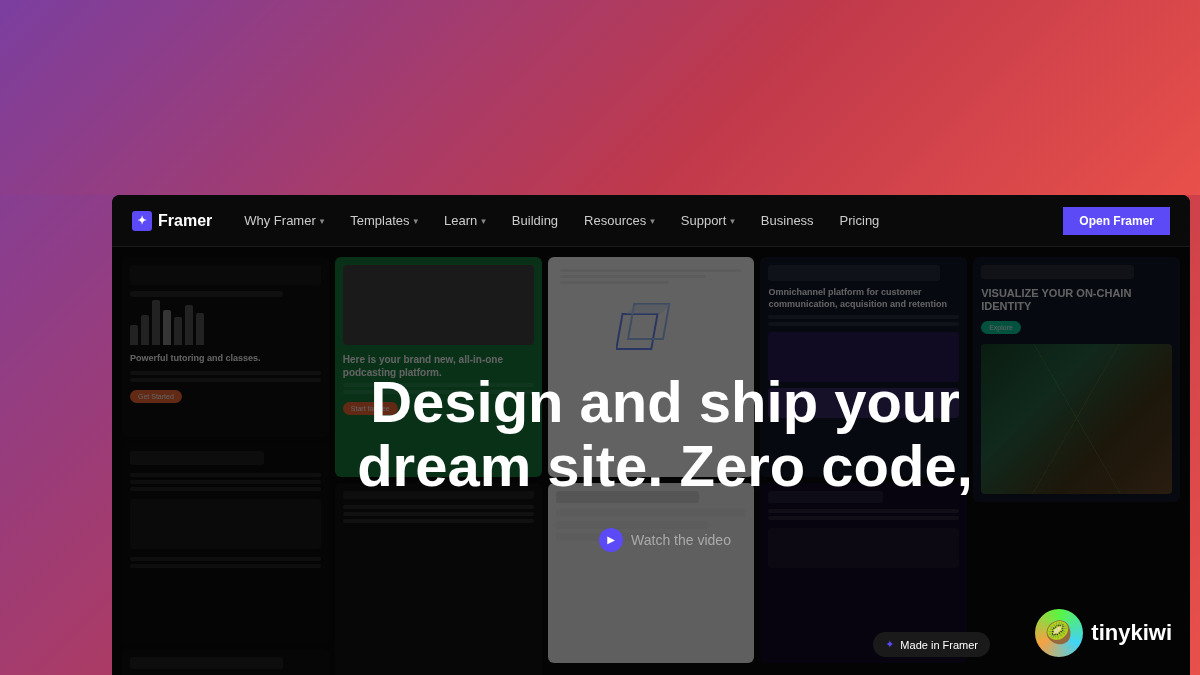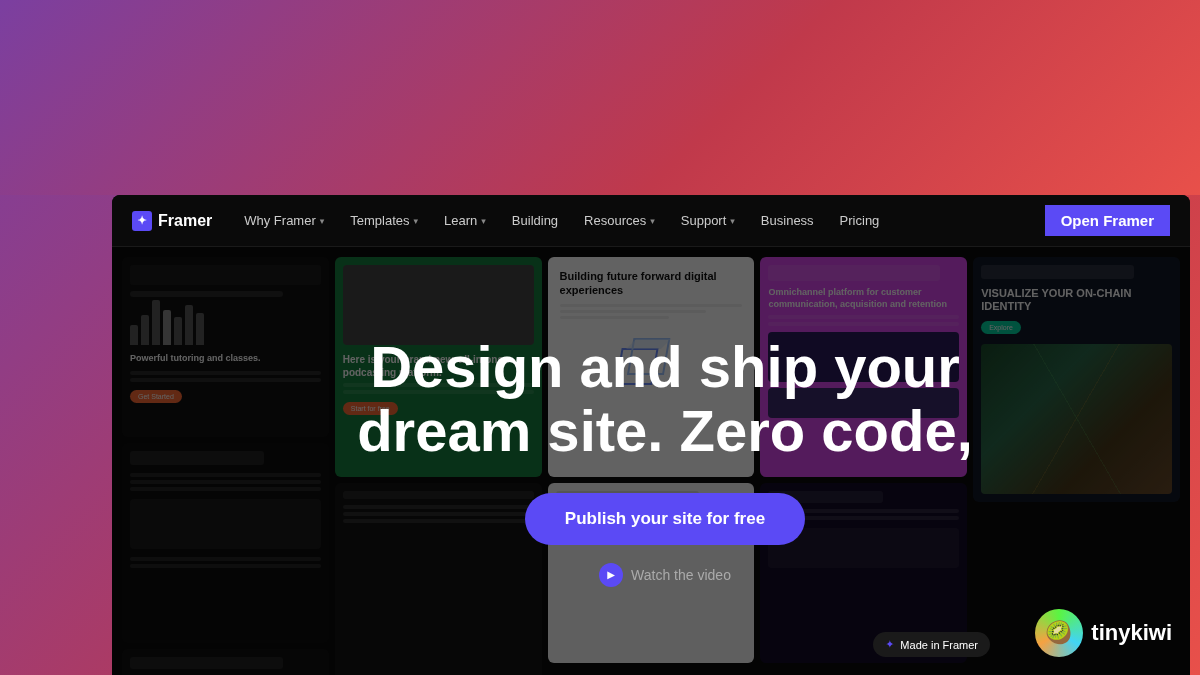--- a/index.html
+++ b/index.html
@@ -91,21 +91,21 @@
     }
 
     .nav-item .chevron {
       font-size: 9px;
       color: #888;
     }
 
     .nav-cta {
       background: #5b4af5;
       color: white;
-      font-size: 15px;
+      font-size: 12px;
       font-weight: 600;
       padding: 7px 16px;
       border-radius: 0;
       cursor: pointer;
       white-space: nowrap;
       margin-left: auto;
     }
 
     
     .hero {
@@ -277,21 +277,21 @@
     
     .col1-card1 { height: 180px; background: #111; }
     .col1-card2 { height: 200px; background: #0e0e0e; }
     .col1-card3 { height: 150px; background: #111; }
 
     
     .col2-card1 { height: 220px; background: #15803d; }
     .col2-card2 { height: 200px; background: #171717; }
 
     
-    .col4-card1 { height: 220px; background: #d946ef; }
+    .col4-card1 { height: 220px; background: #0f172a; }
     .col4-card2 { height: 180px; background: #130c28; }
 
     
     .col5-card1 { height: 350px; background: #111827; }
 
     .omnichannel-title {
       color: white;
       font-size: 9px;
       font-weight: 600;
       margin-bottom: 5px;
@@ -486,21 +486,20 @@
               <div class="sc-text-line medium"></div>
               <div class="sc-text-line short"></div>
             </div>
           </div>
         </div>
       </div>
 
       <div class="screenshot-col">
         <div class="screenshot-card building-card">
           <div class="building-inner">
-            <div class="building-title">Building future forward digital experiences</div>
             <div class="building-line"></div>
             <div class="building-line" style="width:80%;"></div>
             <div class="building-line" style="width:60%;"></div>
             <div style="display:flex; justify-content:center; margin-top:10px;">
               <div style="width:70px; height:70px; position:relative;">
                 <svg viewBox="0 0 70 70" width="70" height="70">
                   <rect x="10" y="20" width="35" height="35" fill="none" stroke="#6b8cff" stroke-width="2" transform="skewX(-10)"></rect>
                   <rect x="20" y="10" width="35" height="35" fill="none" stroke="#a0c4ff" stroke-width="2" transform="skewX(-10)"></rect>
                   <polygon points="10,20 20,10 55,10 45,20" fill="#d0e4ff" opacity="0.5"></polygon>
                 </svg>
@@ -556,21 +555,20 @@
     </div>
 
     <div class="hero-overlay"></div>
 
     <div class="hero-content">
       <h1 class="hero-title">
         <span class="white">Design and ship your</span><br>
         <span class="white">dream site. Zero code,</span><br>
       </h1>
 
-      <button class="hero-cta">Publish your site for free</button>
 
       <div class="hero-video-link">
         <div class="play-icon">▶</div>
         <span>Watch the video</span>
       </div>
     </div>
 
     <div class="tinykiwi-badge">
       <div class="tinykiwi-logo">🥝</div>
       <span class="tinykiwi-text">tinykiwi</span>

